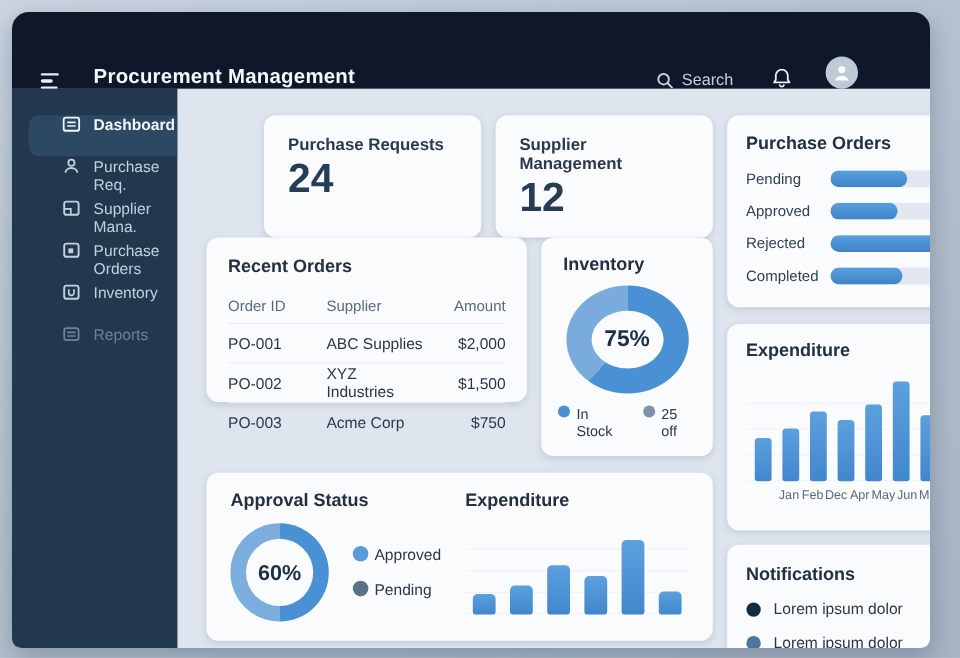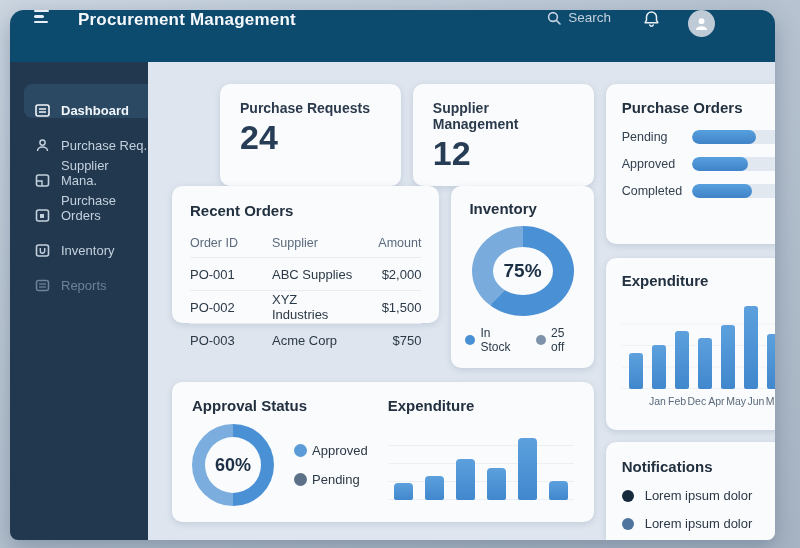--- a/index.html
+++ b/index.html
@@ -5,37 +5,37 @@
   * { margin:0; padding:0; box-sizing:border-box; }
   html,body { width:800px; height:548px; overflow:hidden;
     font-family:"Liberation Sans", sans-serif;
     background:linear-gradient(150deg,#ccd6e1 0%,#b7c3d0 45%,#a7b4c3 100%); }
 
   .window { position:absolute; left:10px; top:10px; width:765px; height:530px;
     border-radius:14px 14px 8px 8px; overflow:hidden;
     box-shadow:0 8px 22px rgba(80,100,125,.45); display:flex; flex-direction:column; }
 
   
-  .header { height:52px; background:#0c4a6e; display:flex; align-items:flex-start;
+  .header { height:64px; background:#0f172a; display:flex; align-items:flex-end;
     padding:0 60px 0 24px; flex:0 0 auto; }
   .hamburger { width:18px; display:flex; flex-direction:column; gap:3px; cursor:pointer; }
   .hamburger i { display:block; height:2.4px; background:#e8eef5; border-radius:2px; }
   .hamburger i:nth-child(1){width:15px;} .hamburger i:nth-child(2){width:10px;} .hamburger i:nth-child(3){width:14px;}
   .app-title { color:#f4f8fb; font-size:17px; font-weight:700; margin-left:26px; letter-spacing:.2px; }
   .header-spacer { flex:1; }
   .search { display:flex; align-items:center; gap:7px; color:#c4d1de; font-size:13.5px; cursor:pointer; }
   .bell { margin-left:32px; cursor:pointer; display:flex; }
   .avatar { margin-left:28px; width:27px; height:27px; border-radius:50%; background:#bfcad7;
     display:flex; align-items:center; justify-content:center; cursor:pointer; }
 
   
   .body-row { flex:1; display:flex; min-height:0; }
   .sidebar { width:138px; background:#22384e; padding-top:22px; flex:0 0 auto; }
-  .side-item { height:34px; display:flex; align-items:flex-end; gap:11px; margin:0 0 1px 14px;
-    padding-left:11px; border-radius:8px 0 0 8px; color:#c3d1de; font-size:13px; cursor:pointer; }
+  .side-item { height:34px; display:flex; align-items:flex-start; gap:11px; margin:0 0 1px 14px;
+    padding-left:28px; border-radius:8px 0 0 8px; color:#c3d1de; font-size:13px; cursor:pointer; }
   .side-item .icn { width:15px; height:15px; display:flex; align-items:center; justify-content:center; }
   .side-item.active { background:#2c4964; color:#f2f6fa; font-weight:600; }
   .side-item.muted { color:#6c8298; }
 
   .content { flex:1; background:#dee5ee; padding:22px 7px 0 24px; min-width:0;
     display:grid; grid-template-columns:1fr 198px; gap:0 12px; overflow:hidden; }
 
   .card { background:#fafbfd; border-radius:10px; box-shadow:0 2px 6px rgba(120,140,165,.28); }
   .card-title { font-size:15px; font-weight:700; color:#22303f; }
 
@@ -55,21 +55,21 @@
   .t-row span:last-child { text-align:right; }
 
   .inventory-card { height:182px; padding:14px 14px; display:flex; flex-direction:column; align-items:center; }
   .inventory-card .card-title { align-self:flex-start; margin-left:4px; }
   .donut { border-radius:50%; position:relative; }
   .donut-hole { position:absolute; border-radius:50%; background:#fafbfd;
     display:flex; align-items:center; justify-content:center; font-weight:700; color:#1c2f45; }
   .donut-lg { width:102px; height:102px; margin-top:9px; }
   .donut-lg .donut-hole { inset:21px; font-size:19px; }
   .legend-row { display:flex; gap:14px; margin-top:10px; font-size:12px; color:#2b3947; align-items:center; }
-  .legend-item { display:flex; align-items:center; gap:5px; }
+  .legend-item { display:flex; align-items:flex-start; gap:5px; }
   .dot { width:10px; height:10px; border-radius:50%; flex:0 0 auto; }
 
   .approval-card { height:140px; margin-top:14px; padding:15px 20px;
     display:grid; grid-template-columns:1.25fr 1fr; gap:20px; }
   .donut-sm { width:82px; height:82px; }
   .donut-sm .donut-hole { inset:13px; font-size:18px; }
   .approval-flex { display:flex; align-items:center; gap:20px; margin-top:10px; }
   .legend-col { display:flex; flex-direction:column; gap:14px; font-size:13px; color:#2b3947; }
   .legend-col .dot { width:13px; height:13px; }
 
@@ -299,20 +299,26 @@
                   <div class="fill" style="width: 67%;"></div>
                 </div>
               </div>
               <div class="po-row">
                 <span class="po-label">Approved</span>
                 <div class="track">
                   <div class="fill" style="width: 59%;"></div>
                 </div>
               </div>
               <div class="po-row">
+                <span class="po-label">Rejected</span>
+                <div class="track">
+                  <div class="fill" style="width: 95%;"></div>
+                </div>
+              </div>
+              <div class="po-row">
                 <span class="po-label">Completed</span>
                 <div class="track">
                   <div class="fill" style="width: 63%;"></div>
                 </div>
               </div>
             </div>
         </div>
 
         <div class="card exp-card">
           <div class="card-title">Expenditure</div>

